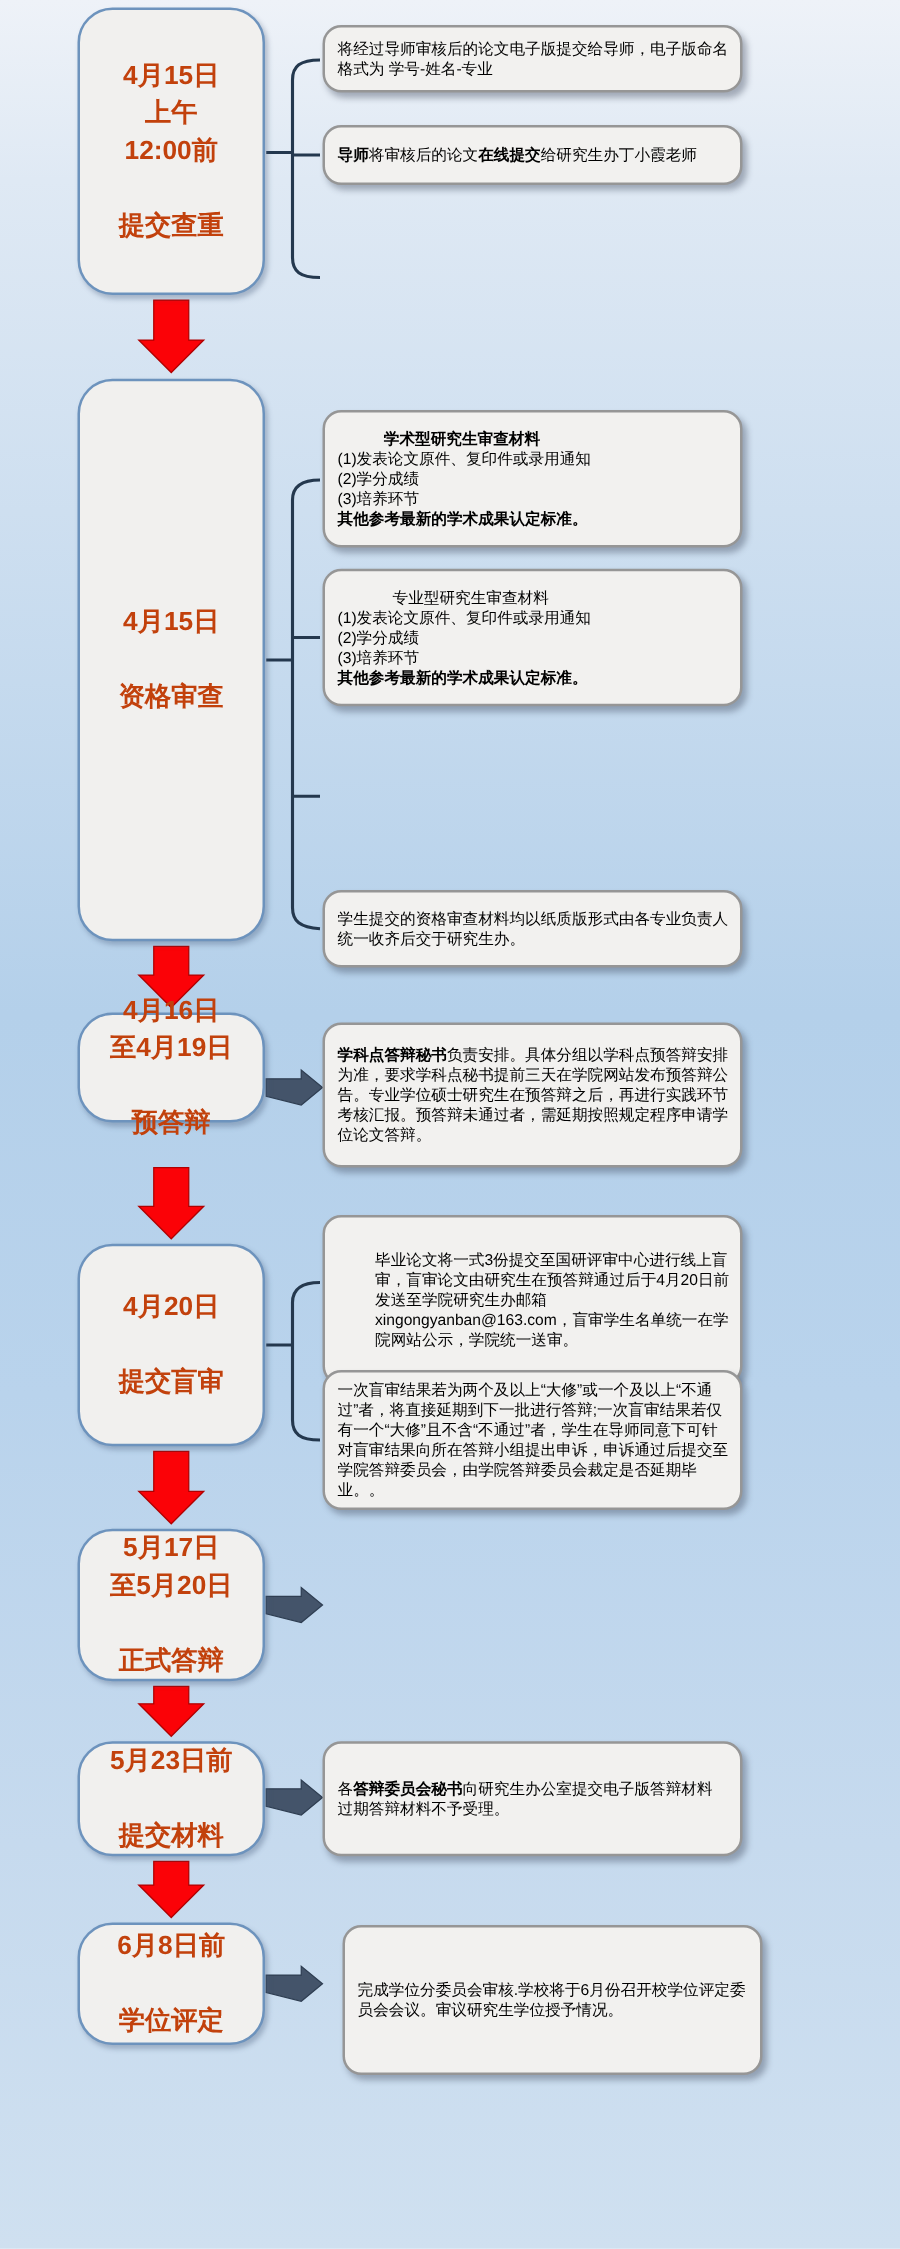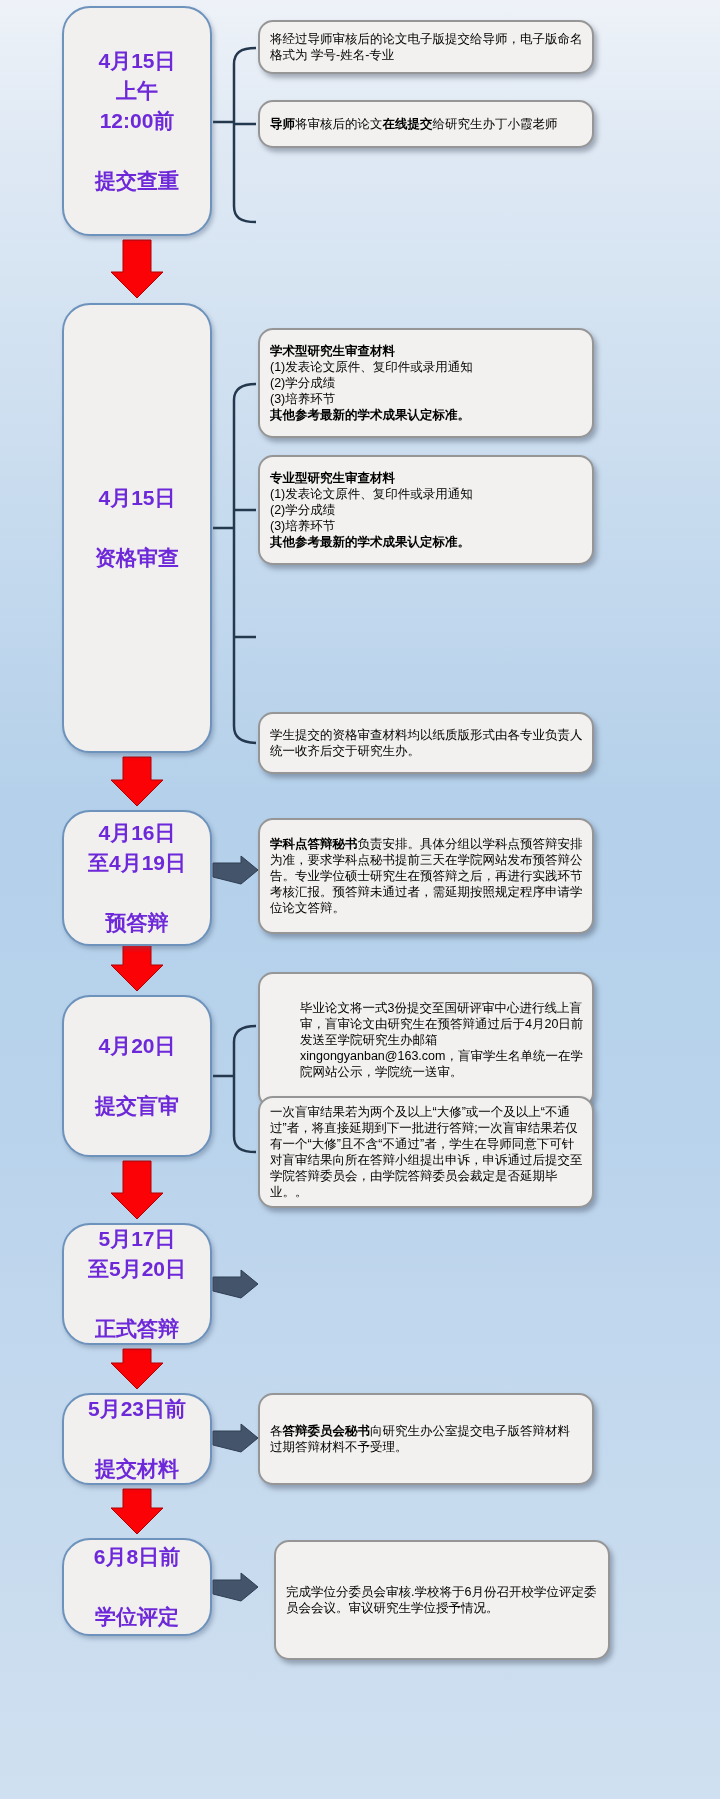--- a/index.html
+++ b/index.html
@@ -9,21 +9,21 @@
     background:linear-gradient(180deg,#eef2f8 0%,#dfe9f4 8%,#b4d0ea 45%,#b9d3ec 62%,#c6daee 82%,#cfe0f0 100%);
   }
   #connector-layer{position:absolute;left:0;top:0;width:720px;height:1799px;pointer-events:none;}
   .stage-box{
     position:absolute;left:62px;width:150px;box-sizing:border-box;
     background:#f1f0ee;border:2px solid #6d93bd;border-radius:28px;
     display:flex;align-items:center;justify-content:center;
     box-shadow:2px 3px 4px rgba(70,90,120,0.35);
   }
   .stage-label{
-    white-space:pre-line;text-align:center;font-weight:bold;color:#6d28d9;
+    white-space:pre-line;text-align:center;font-weight:bold;color:#c2410c;
     font-size:21px;line-height:30px;
   }
   .note-box{
     position:absolute;left:258px;width:336px;box-sizing:border-box;
     background:#f2f1ef;border:2px solid #969696;border-radius:15px;
     display:flex;align-items:center;
     padding:4px 8px 4px 10px;
     box-shadow:3px 4px 5px rgba(60,70,90,0.40);
   }
   .note-text{
@@ -69,38 +69,38 @@
   <div class="note-box" style="top:20px;height:54px;">
     <div class="note-text"><span>将经过导师审核后的论文电子版提交给导师，电子版命名格式为 学号-姓名-专业</span></div>
   </div>
 
   <div class="stage-box" style="top:303px;height:450px;">
     <div class="stage-label">4月15日
 
 资格审查</div>
   </div>
   <div class="note-box" style="top:328px;height:110px;">
-    <div class="note-text"><span style="font-weight: bold;">学术型研究生审查材料
+    <div class="note-text"><span style="font-weight: bold; margin-left: 37px;">学术型研究生审查材料
 </span><span>(1)发表论文原件、复印件或录用通知
 (2)学分成绩
 (3)培养环节
 </span><span style="font-weight: bold;">其他参考最新的学术成果认定标准。</span></div>
   </div>
   <div class="note-box" style="top:455px;height:110px;">
-    <div class="note-text"><span style="font-weight: bold;">专业型研究生审查材料
+    <div class="note-text"><span style="font-weight: normal; margin-left: 44px;">专业型研究生审查材料
 </span><span>(1)发表论文原件、复印件或录用通知
 (2)学分成绩
 (3)培养环节
 </span><span style="font-weight: bold;">其他参考最新的学术成果认定标准。</span></div>
   </div>
   <div class="note-box" style="top:712px;height:62px;">
     <div class="note-text"><span>学生提交的资格审查材料均以纸质版形式由各专业负责人统一收齐后交于研究生办。</span></div>
   </div>
 
-  <div class="stage-box" style="top:810px;height:136px;">
+  <div class="stage-box" style="top:810px;height:88px;">
     <div class="stage-label">4月16日
 至4月19日
 
 预答辩</div>
   </div>
   <div class="note-box" style="top:818px;height:116px;">
     <div class="note-text"><span style="font-weight: bold;">学科点答辩秘书</span><span>负责安排。具体分组以学科点预答辩安排为准，要求学科点秘书提前三天在学院网站发布预答辩公告。专业学位硕士研究生在预答辩之后，再进行实践环节考核汇报。预答辩未通过者，需延期按照规定程序申请学位论文答辩。</span></div>
   </div>
 
   <div class="stage-box" style="top:995px;height:162px;">

